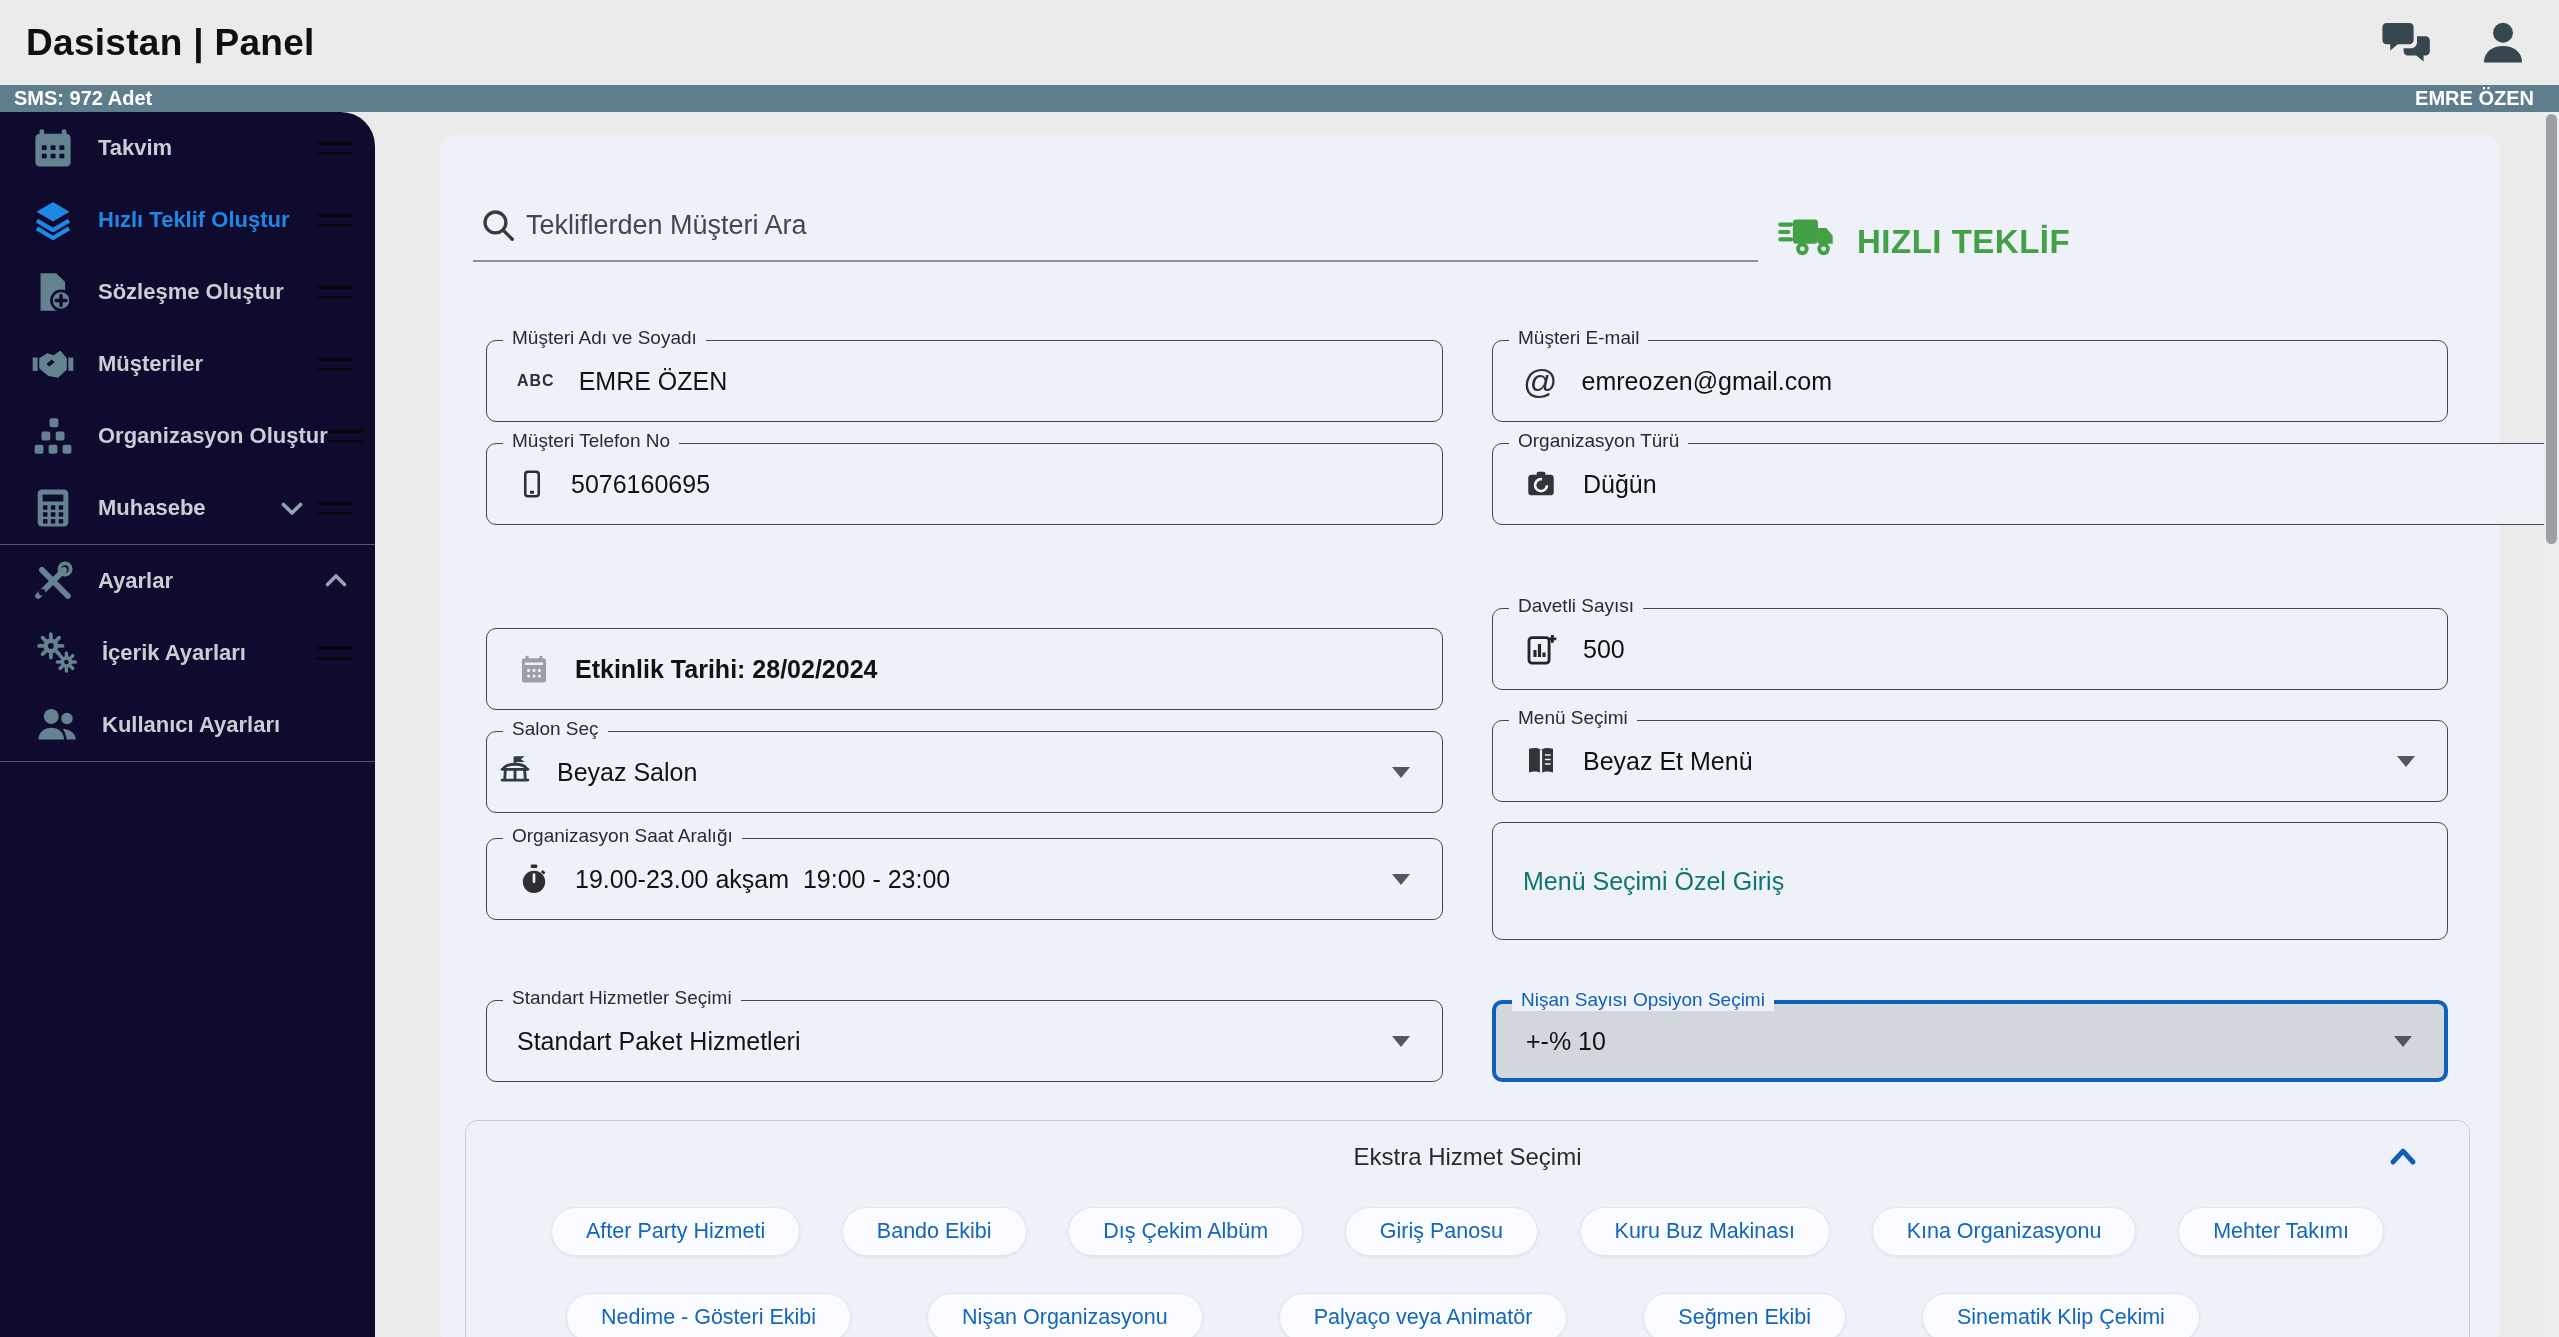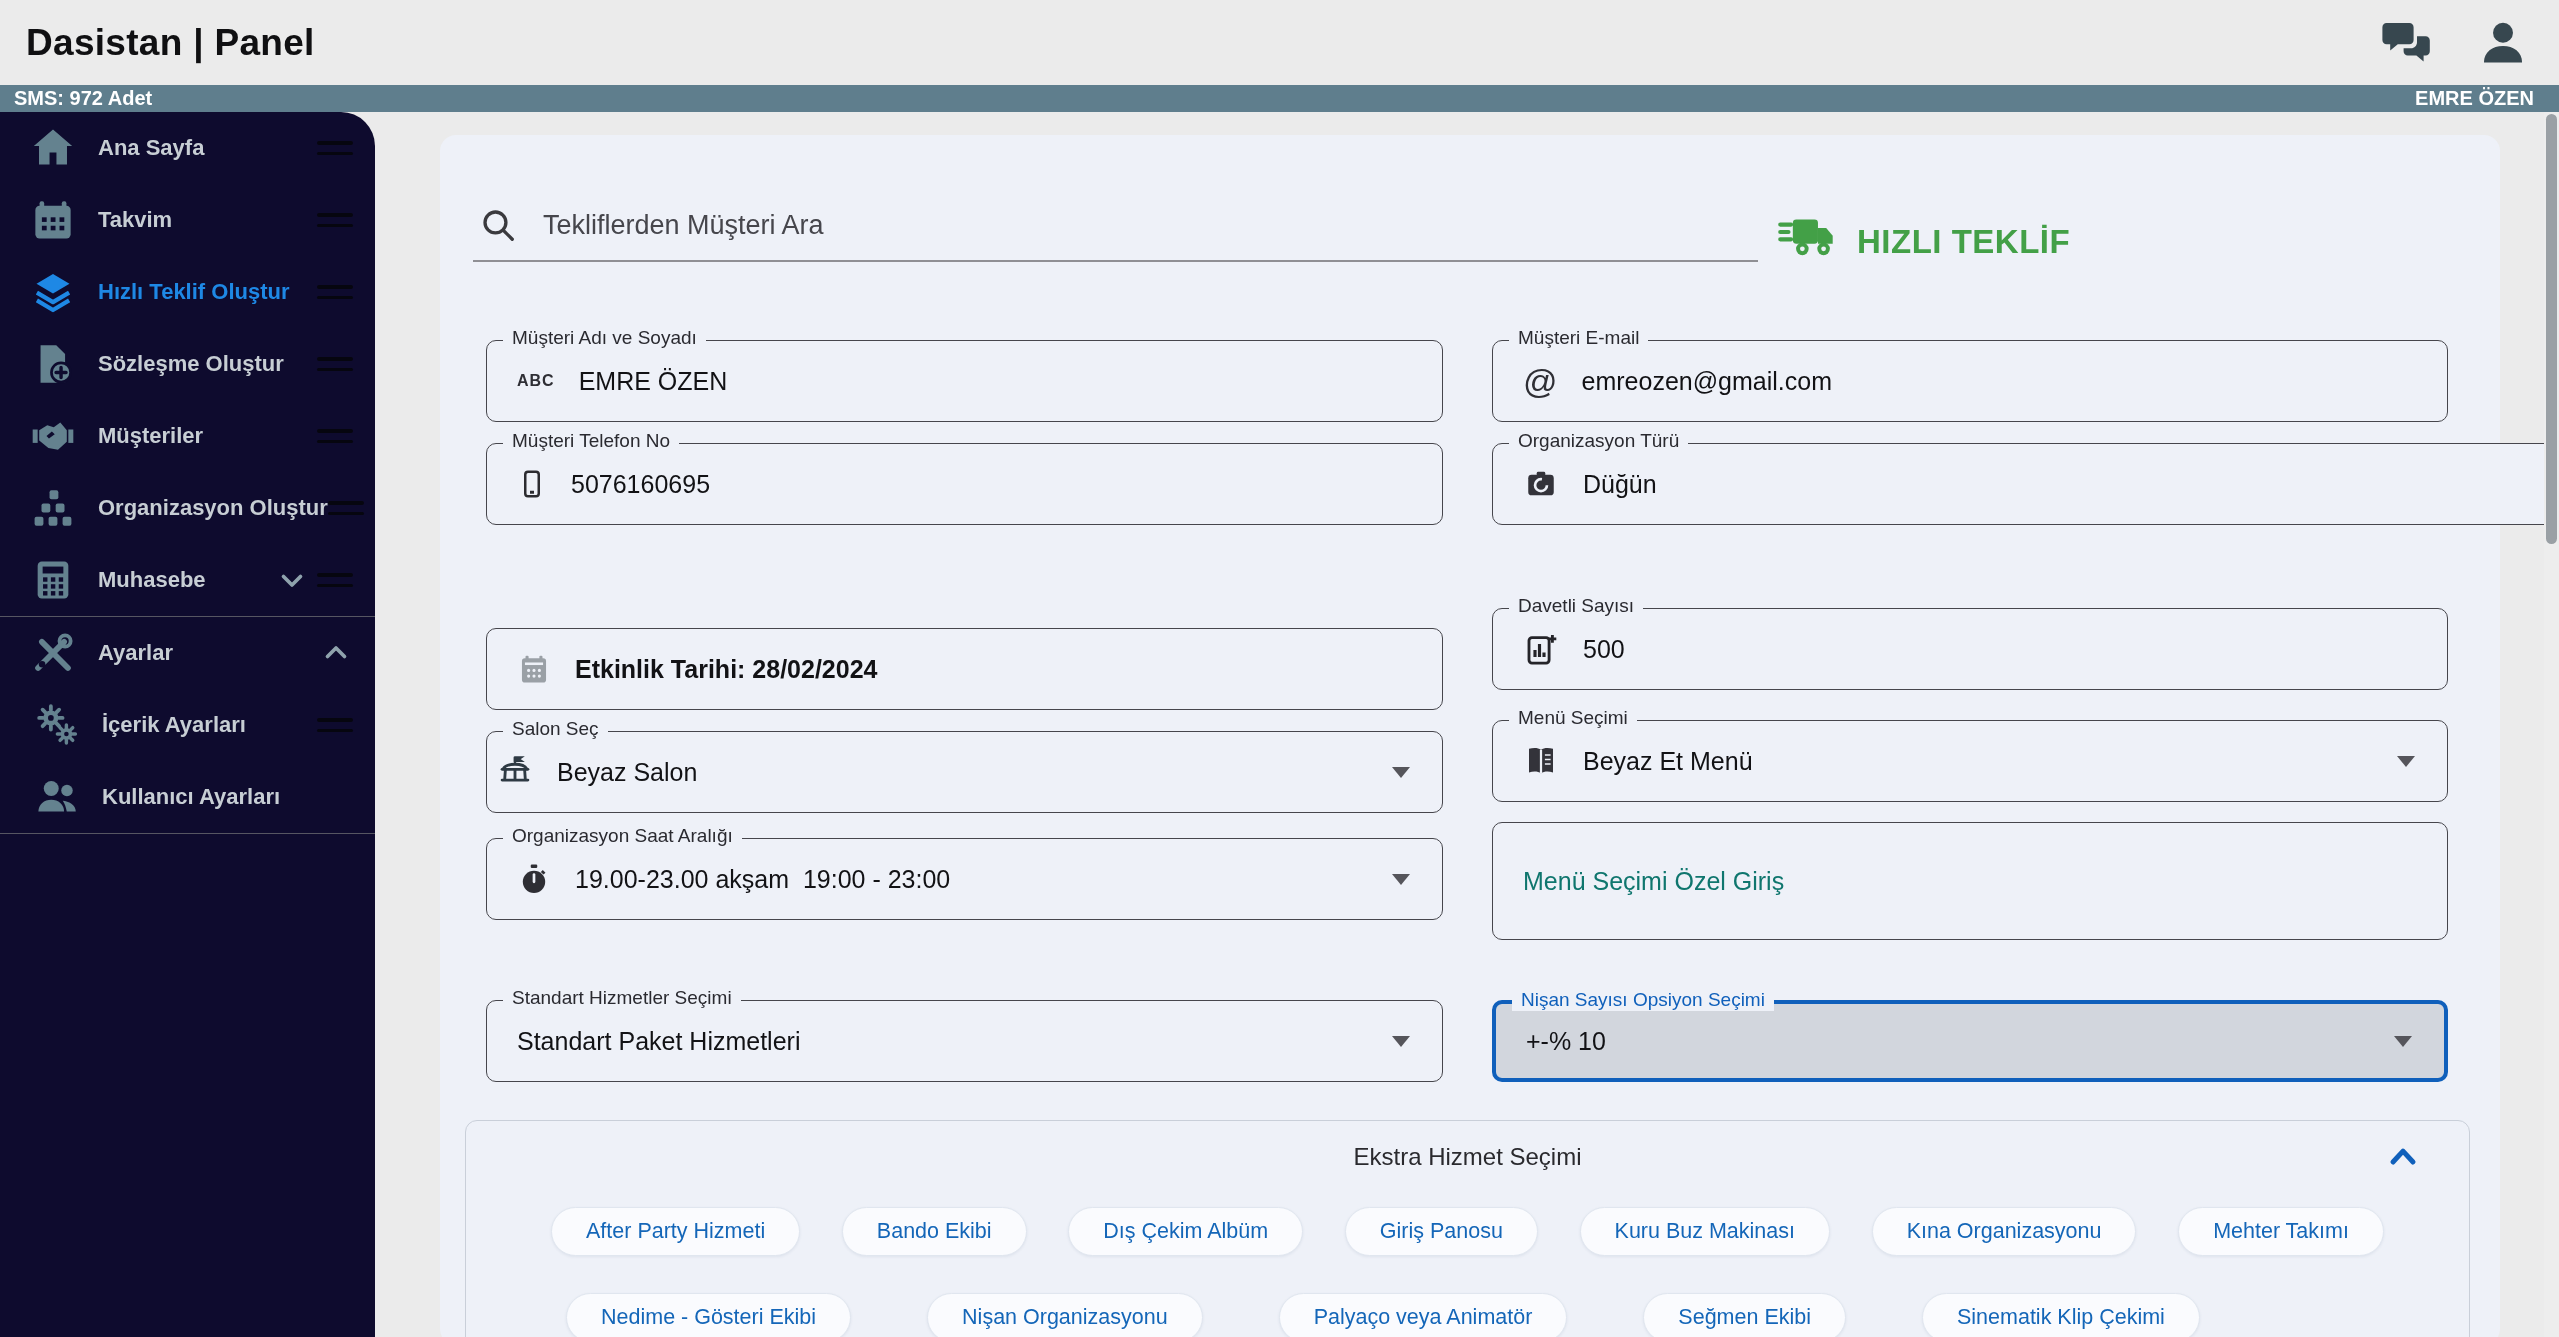--- a/index.html
+++ b/index.html
@@ -40,21 +40,21 @@
   .handle i{height:3.5px;background:#06060f;border-radius:2px;display:block;}
   .schev{width:34px;height:34px;color:#8fa3ad;}
   .schev svg{width:100%;height:100%;}
   .sgroup{border-top:1.5px solid #565662;border-bottom:1.5px solid #565662;}
   .sgroup .sitem{padding-left:34px;}
   .sgroup .sitem.toplevel{padding-left:30px;}
 
   
   .card{position:absolute;left:440px;top:135px;width:2060px;height:1210px;background:var(--card);border-radius:16px;z-index:1;}
 
-  .searchrow{position:absolute;left:33px;top:55px;width:1285px;height:72px;display:flex;align-items:center;gap:26px;border-bottom:2px solid #8f8f94;cursor:text;padding:0 6px;}
+  .searchrow{position:absolute;left:33px;top:55px;width:1285px;height:72px;display:flex;align-items:center;gap:9px;border-bottom:2px solid #8f8f94;cursor:text;padding:0 6px;}
   .searchrow .mag{width:38px;height:38px;flex:none;}
   .searchrow .mag svg{width:100%;height:100%;}
   .search-ph{font-size:27px;color:#46464c;}
 
   .quickbtn{position:absolute;left:1337px;top:64px;height:62px;display:flex;align-items:flex-end;gap:18px;cursor:pointer;}
   .quickbtn .truck{width:62px;height:52px;}
   .quickbtn .truck svg{width:100%;height:100%;}
   .quickbtn .qlabel{font-size:33px;font-weight:700;color:var(--green);letter-spacing:.5px;}
 
   
@@ -107,34 +107,20 @@
   </div>
 </div>
 
 <div class="smsbar">
   <span>SMS: 972 Adet</span>
   <span>EMRE ÖZEN</span>
 </div>
 
 <aside class="sidebar">
 
-  <div class="sitem">
-    <span class="sicon">
-      <svg viewBox="0 0 24 24" fill="currentColor">
-          <path d="M12 2.3 22 11h-2.7v9.6h-5.5v-6.3h-3.6v6.3H4.7V11H2z"></path>
-        </svg>
-    </span>
-    <span class="slabel">Ana Sayfa</span>
-    <span class="sright">
-        <span class="handle">
-          <i></i>
-          <i></i>
-        </span>
-      </span>
-  </div>
 
   <div class="sitem">
     <span class="sicon">
       <svg viewBox="0 0 24 24" fill="currentColor">
           <rect x="5" y="2.2" width="2.4" height="3.4" rx="1"></rect>
           <rect x="16.6" y="2.2" width="2.4" height="3.4" rx="1"></rect>
           <rect x="2.8" y="4.6" width="18.4" height="17" rx="2.2"></rect>
           <g fill="#0e0b2e">
             <rect x="6.2" y="10.6" width="2.5" height="2.4"></rect>
             <rect x="10.8" y="10.6" width="2.5" height="2.4"></rect>

